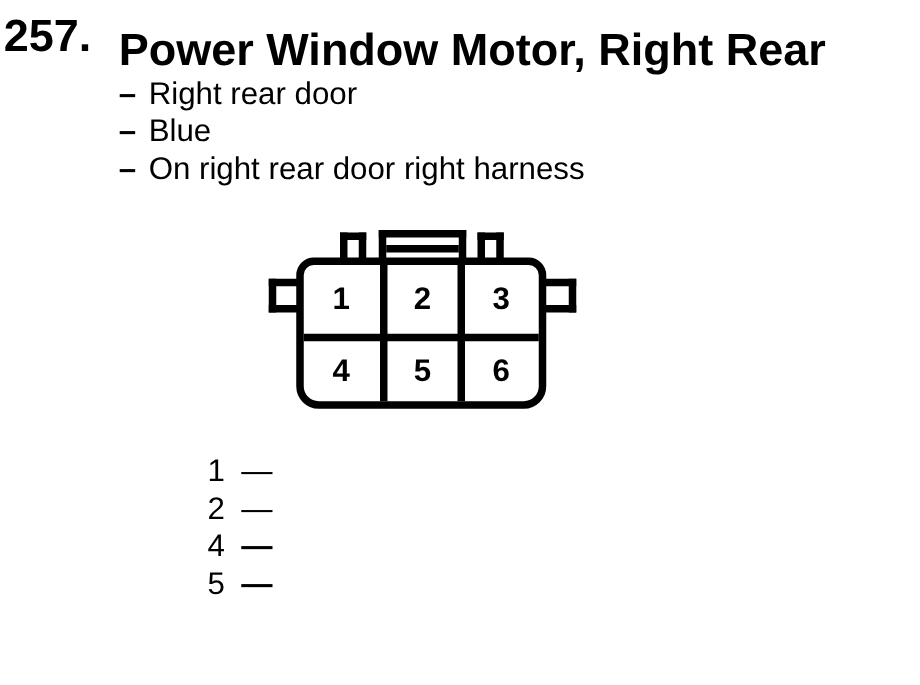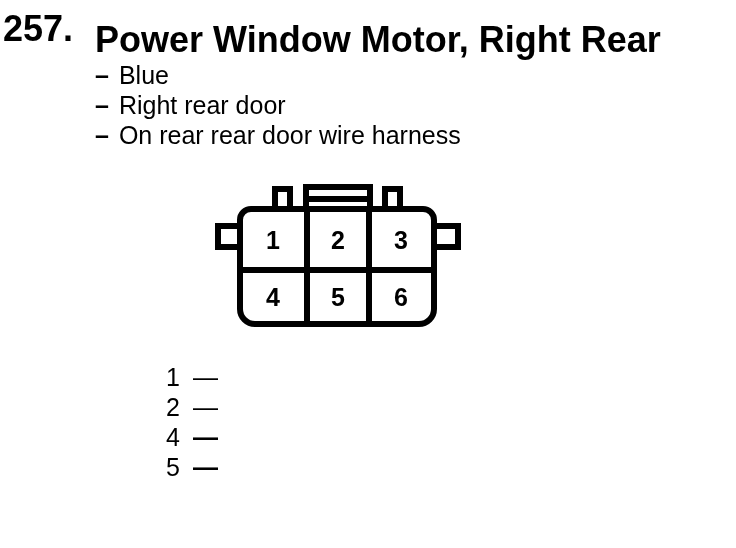--- a/index.html
+++ b/index.html
@@ -56,27 +56,27 @@
 
 <div class="page">
 
   <div class="title-row">
     <span class="title-num">257.</span>
     <span class="title-text">Power Window Motor, Right Rear</span>
   </div>
 
   <div class="notes">
     <div class="note-line">
+      <span class="note-dash">–</span><span>Right rear door</span>
+    </div>
+    <div class="note-line">
       <span class="note-dash">–</span><span>Blue</span>
     </div>
     <div class="note-line">
-      <span class="note-dash">–</span><span>Right rear door</span>
-    </div>
-    <div class="note-line">
-      <span class="note-dash">–</span><span>On rear rear door wire harness</span>
+      <span class="note-dash">–</span><span>On right rear door right harness</span>
     </div>
   </div>
 
   <div class="connector">
     <div class="conn-part ear ear-left"></div>
     <div class="conn-part ear ear-right"></div>
     <div class="conn-part tab-small tab-left"></div>
     <div class="conn-part tab-small tab-right"></div>
     <div class="conn-part latch">
       <div class="latch-line"></div>

